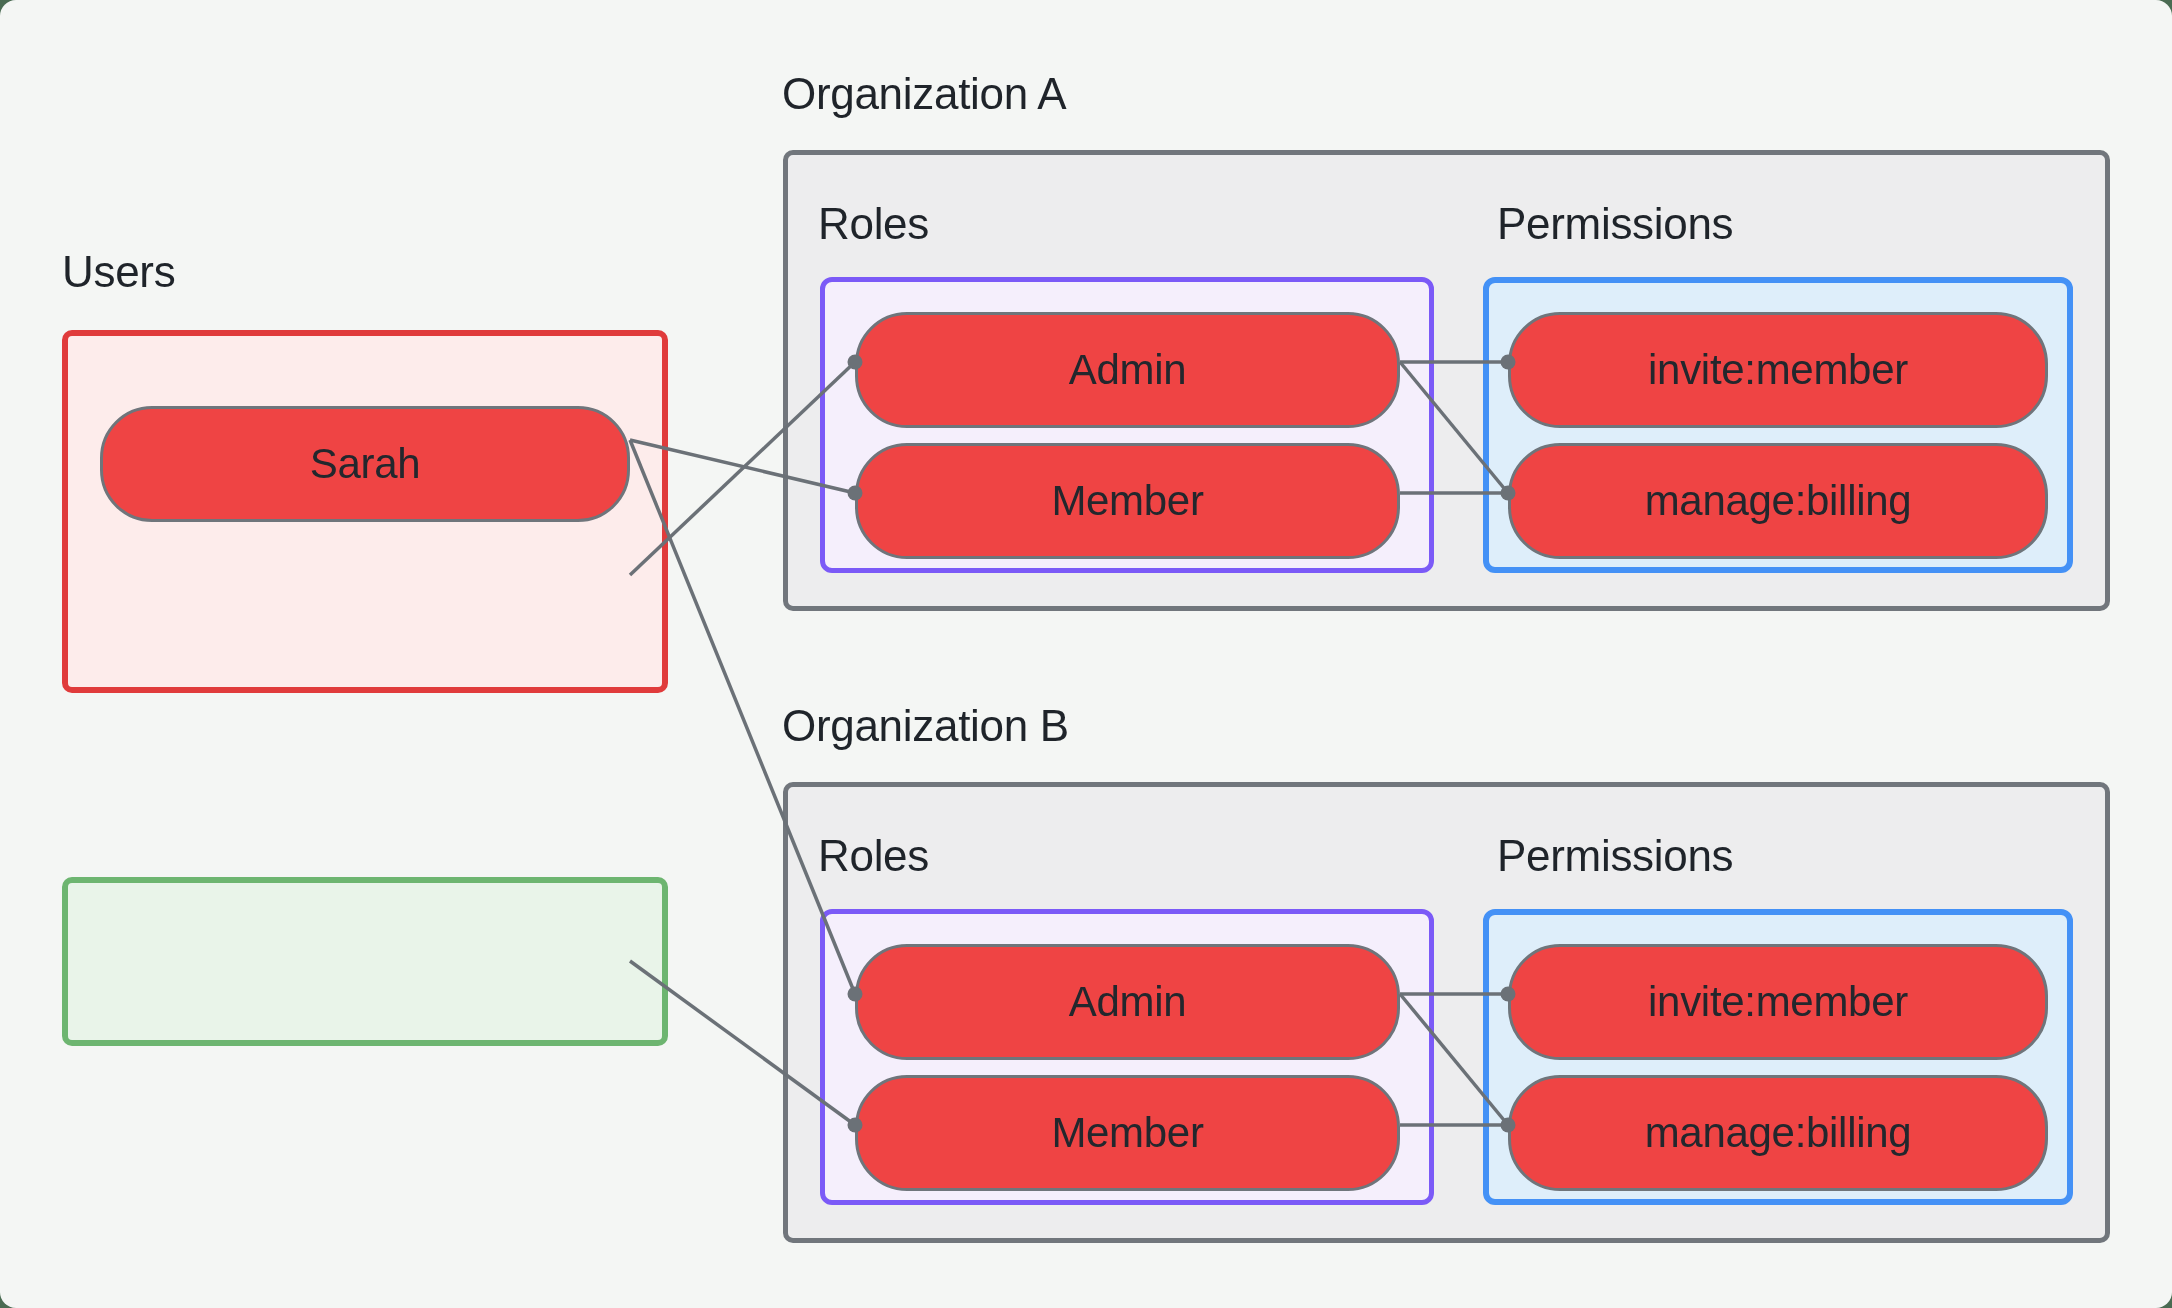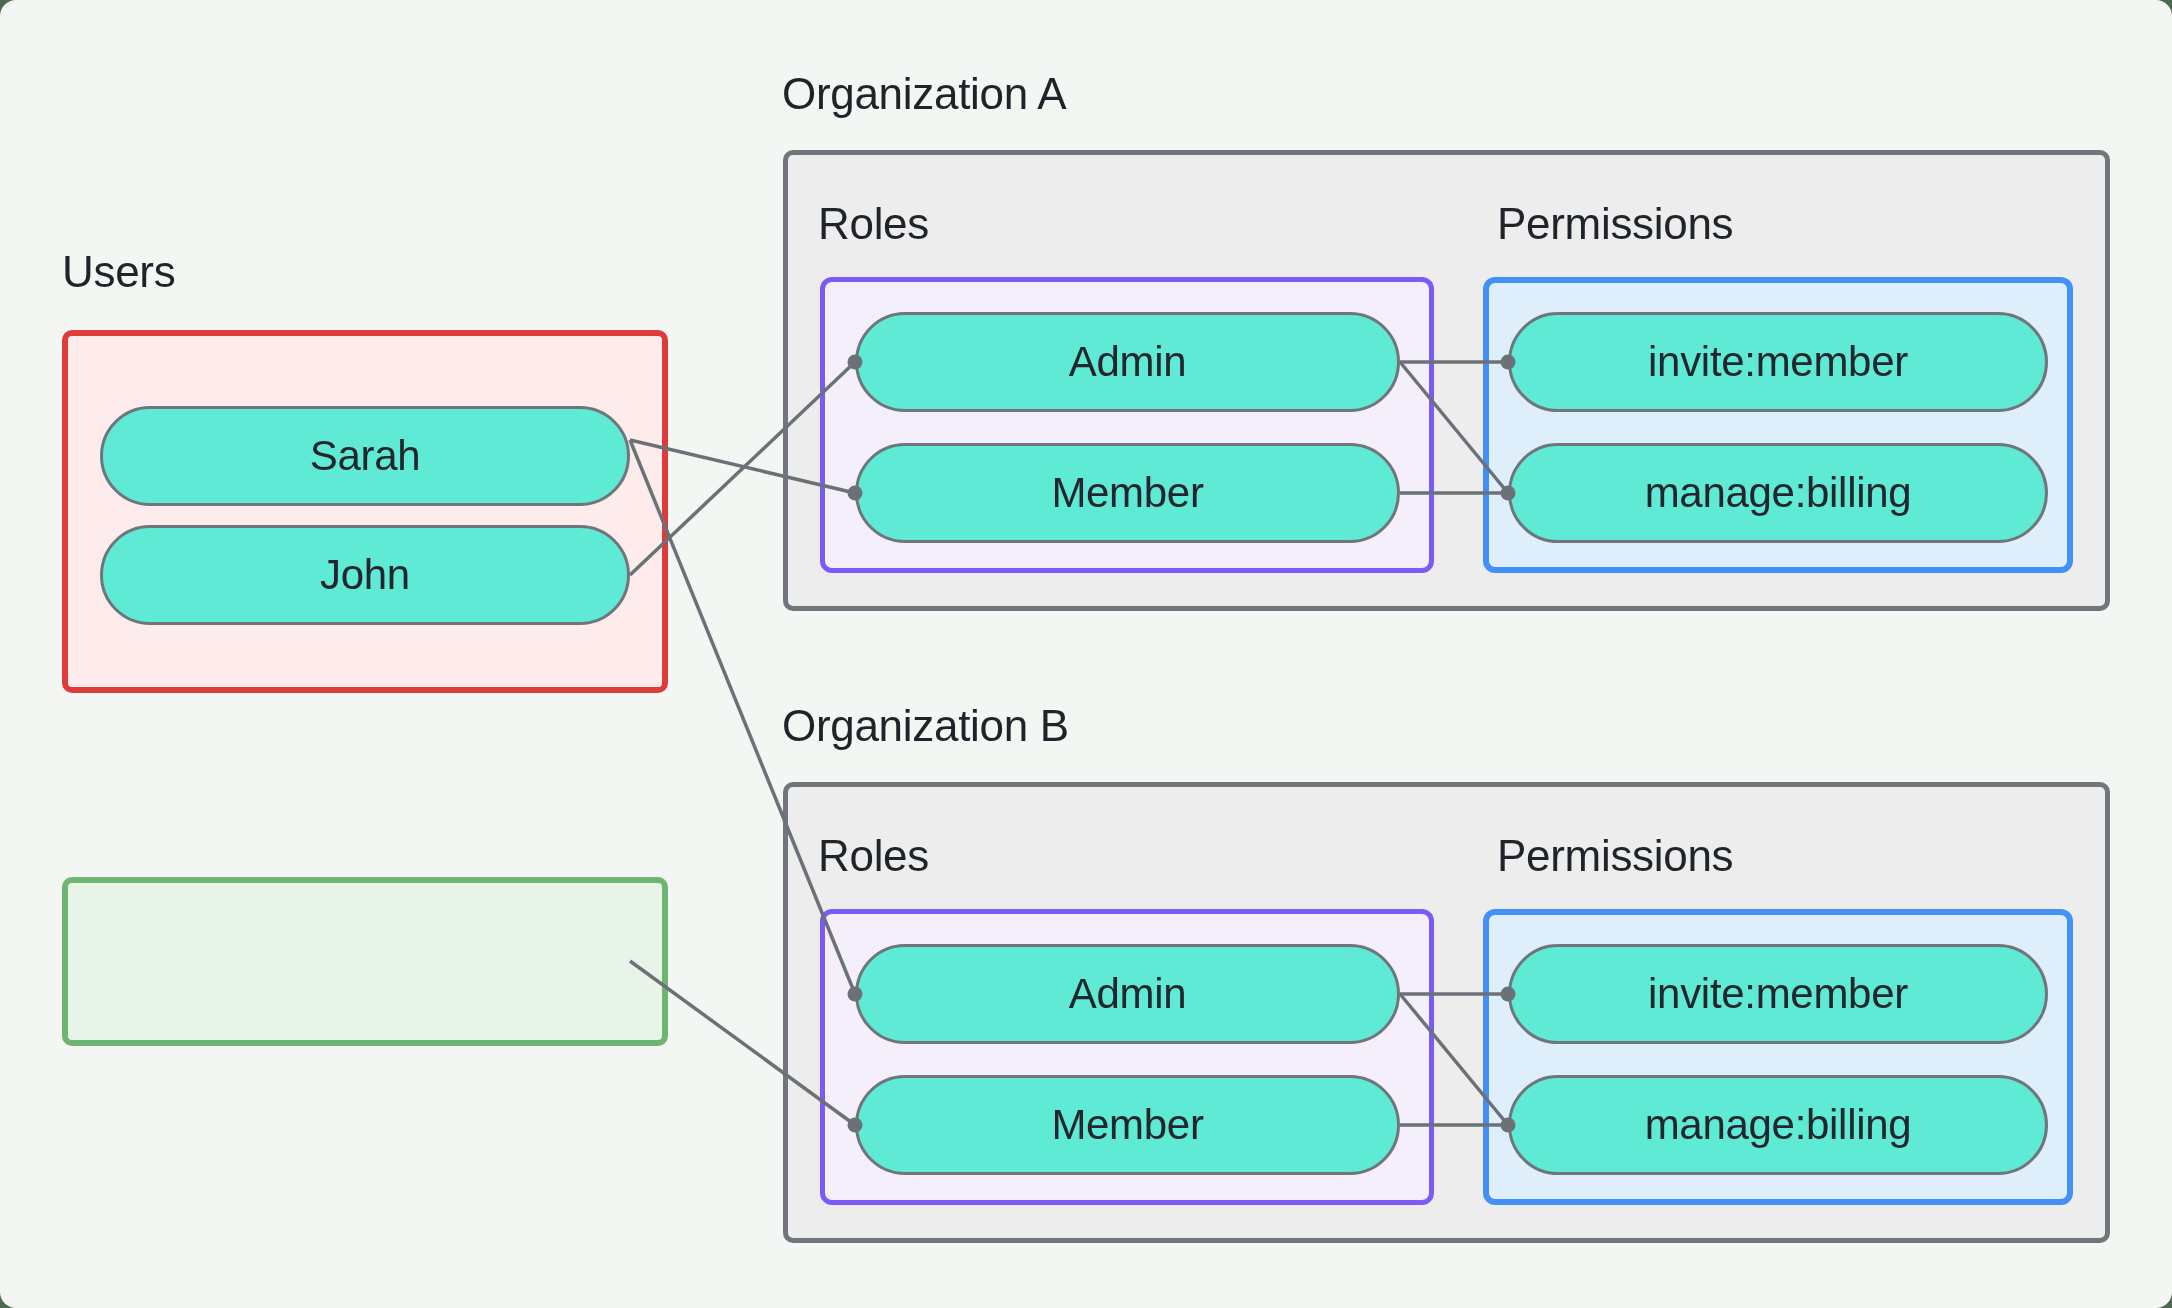--- a/index.html
+++ b/index.html
@@ -18,22 +18,22 @@
     font-size:44px;line-height:1.25;color:#1f242a;
     letter-spacing:-0.3px;white-space:nowrap;
   }
   .group-box{position:absolute;border-radius:10px;}
   .users-box{border:6px solid #e03b3b;background:#fdeceb;}
   .m2m-box{border:6px solid #6db570;background:#e9f4e9;}
   .org-box{border:5px solid #71767c;background:#ededee;border-radius:10px;}
   .roles-box{border:5px solid #7b5af7;background:#f5effc;border-radius:12px;}
   .perms-box{border:6px solid #4491f6;background:#deeefa;border-radius:12px;}
   .pill{
-    position:absolute;height:100px;border-radius:52px;
-    background:#5eead4;border:3.5px solid #6f757b;
+    position:absolute;height:116px;border-radius:52px;
+    background:#ef4444;border:3.5px solid #6f757b;
     display:flex;align-items:center;justify-content:center;
     font-size:42px;color:#23272d;letter-spacing:-0.3px;white-space:nowrap;
   }
   #wires{
     position:absolute;left:0;top:0;width:2172px;height:1308px;
     pointer-events:none;
   }
 </style>
 </head>
 <body>
@@ -54,21 +54,20 @@
   <div class="group-box roles-box" style="left:820px;top:277px;width:614px;height:296px;"></div>
   <div class="group-box perms-box" style="left:1483px;top:277px;width:590px;height:296px;"></div>
 
   <div class="group-box org-box" style="left:783px;top:782px;width:1327px;height:461px;"></div>
   <div class="sec-label" style="left:818px;top:828px;">Roles</div>
   <div class="sec-label" style="left:1497px;top:828px;">Permissions</div>
   <div class="group-box roles-box" style="left:820px;top:909px;width:614px;height:296px;"></div>
   <div class="group-box perms-box" style="left:1483px;top:909px;width:590px;height:296px;"></div>
 
   <div class="pill" id="node-sarah" style="left:100px;top:390px;width:530px;margin-top:16px;">Sarah</div>
-  <div class="pill" id="node-john" style="left:100px;top:525px;width:530px;">John</div>
 
   <div class="pill" id="node-a-admin" style="left:855px;top:312px;width:545px;">Admin</div>
   <div class="pill" id="node-a-member" style="left:855px;top:443px;width:545px;">Member</div>
   <div class="pill" id="node-a-invite" style="left:1508px;top:312px;width:540px;">invite:member</div>
   <div class="pill" id="node-a-manage" style="left:1508px;top:443px;width:540px;">manage:billing</div>
 
   <div class="pill" id="node-b-admin" style="left:855px;top:944px;width:545px;">Admin</div>
   <div class="pill" id="node-b-member" style="left:855px;top:1075px;width:545px;">Member</div>
   <div class="pill" id="node-b-invite" style="left:1508px;top:944px;width:540px;">invite:member</div>
   <div class="pill" id="node-b-manage" style="left:1508px;top:1075px;width:540px;">manage:billing</div>

